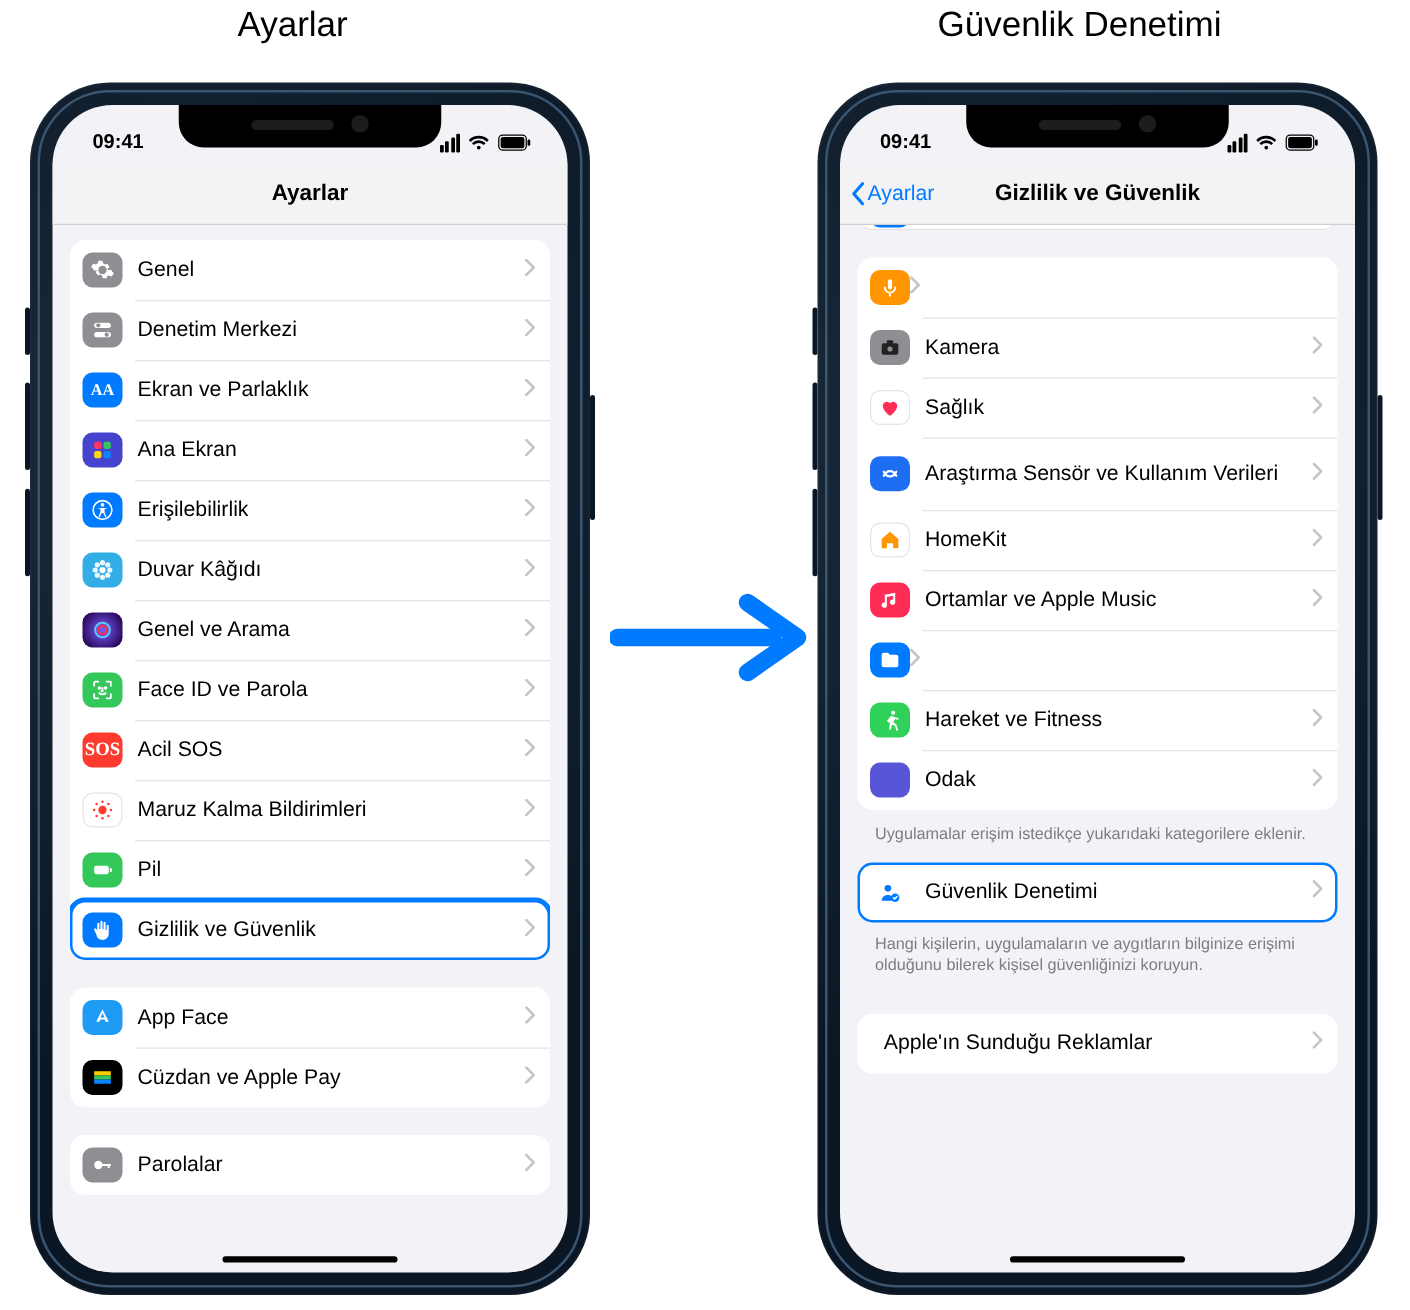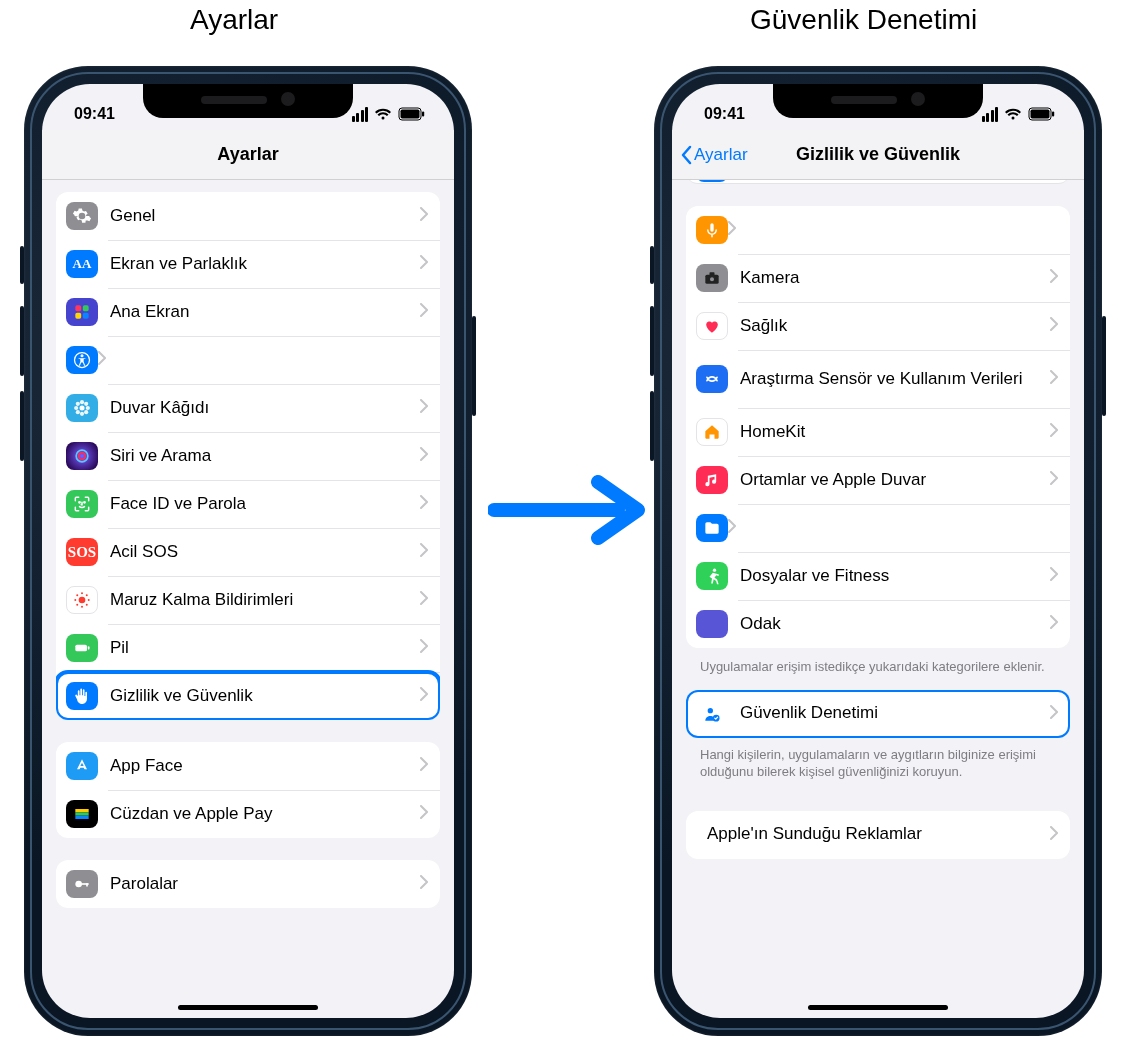--- a/index.html
+++ b/index.html
@@ -335,20 +335,34 @@
                 <svg viewBox="0 0 24 24" fill="currentColor">
                   <path d="M12 8a4 4 0 100 8 4 4 0 000-8zm9 4a7 7 0 01-.1 1.2l2 1.6-2 3.4-2.4-.8a7 7 0 01-2 .1l-.4 2.5h-4l-.4-2.5a7 7 0 01-2-1.2l-2.4.8-2-3.4 2-1.6A7 7 0 013 12a7 7 0 01.1-1.2l-2-1.6 2-3.4 2.4.8a7 7 0 012-1.2L8 3h4l.4 2.5a7 7 0 012 1.2l2.4-.8 2 3.4-2 1.6c.1.4.2.8.2 1.1z"></path>
                 </svg>
               </span>
             <span class="label">Genel</span>
             <span class="chev"><svg width="8" height="14" viewBox="0 0 8 14">
                   <path d="M1 1l6 6-6 6" fill="none" stroke="currentColor" stroke-width="2" stroke-linecap="round"></path>
                 </svg></span>
           </div>
           <div class="row">
+            <span class="icon bg-gray2">
+                <svg viewBox="0 0 24 24" fill="currentColor">
+                  <rect x="4" y="5" width="16" height="5" rx="2.5"></rect>
+                  <rect x="4" y="14" width="16" height="5" rx="2.5"></rect>
+                  <circle cx="8" cy="7.5" r="2" fill="#8e8e93"></circle>
+                  <circle cx="16" cy="16.5" r="2" fill="#8e8e93"></circle>
+                </svg>
+              </span>
+            <span class="label">Denetim Merkezi</span>
+            <span class="chev"><svg width="8" height="14" viewBox="0 0 8 14">
+                  <path d="M1 1l6 6-6 6" fill="none" stroke="currentColor" stroke-width="2" stroke-linecap="round"></path>
+                </svg></span>
+          </div>
+          <div class="row">
             <span class="icon bg-blue" style="font-size:13px;">AA</span>
             <span class="label">Ekran ve Parlaklık</span>
             <span class="chev"><svg width="8" height="14" viewBox="0 0 8 14">
                   <path d="M1 1l6 6-6 6" fill="none" stroke="currentColor" stroke-width="2" stroke-linecap="round"></path>
                 </svg></span>
           </div>
           <div class="row">
             <span class="icon bg-indigo">
                 <svg viewBox="0 0 24 24">
                   <rect x="4" y="4" width="7" height="7" rx="2" fill="#ff375f"></rect>
@@ -363,20 +377,21 @@
                 </svg></span>
           </div>
           <div class="row">
             <span class="icon bg-blue">
                 <svg viewBox="0 0 24 24" fill="#fff">
                   <circle cx="12" cy="12" r="9" fill="none" stroke="#fff" stroke-width="1.5"></circle>
                   <circle cx="12" cy="7" r="1.8"></circle>
                   <path d="M7 10h10l-3 1v3l2 5h-1.5l-1.5-4h-2l-1.5 4H8l2-5v-3z"></path>
                 </svg>
               </span>
+            <span class="label">Erişilebilirlik</span>
             <span class="chev"><svg width="8" height="14" viewBox="0 0 8 14">
                   <path d="M1 1l6 6-6 6" fill="none" stroke="currentColor" stroke-width="2" stroke-linecap="round"></path>
                 </svg></span>
           </div>
           <div class="row">
             <span class="icon bg-cyan">
                 <svg viewBox="0 0 24 24" fill="#fff">
                   <circle cx="12" cy="12" r="3"></circle>
                   <circle cx="12" cy="5" r="2.5" opacity="0.9"></circle>
                   <circle cx="12" cy="19" r="2.5" opacity="0.9"></circle>
@@ -393,21 +408,21 @@
                   <path d="M1 1l6 6-6 6" fill="none" stroke="currentColor" stroke-width="2" stroke-linecap="round"></path>
                 </svg></span>
           </div>
           <div class="row">
             <span class="icon bg-siri">
                 <svg viewBox="0 0 24 24">
                   <circle cx="12" cy="12" r="7" fill="none" stroke="#5ac8fa" stroke-width="2"></circle>
                   <circle cx="12" cy="12" r="4" fill="none" stroke="#ff2d55" stroke-width="2"></circle>
                 </svg>
               </span>
-            <span class="label">Siri ve Arama</span>
+            <span class="label">Genel ve Arama</span>
             <span class="chev"><svg width="8" height="14" viewBox="0 0 8 14">
                   <path d="M1 1l6 6-6 6" fill="none" stroke="currentColor" stroke-width="2" stroke-linecap="round"></path>
                 </svg></span>
           </div>
           <div class="row">
             <span class="icon bg-faceid">
                 <svg viewBox="0 0 24 24" fill="none" stroke="#fff" stroke-width="1.8" stroke-linecap="round">
                   <path d="M4 8V5a1 1 0 011-1h3M20 8V5a1 1 0 00-1-1h-3M4 16v3a1 1 0 001 1h3M20 16v3a1 1 0 01-1 1h-3"></path>
                   <circle cx="9" cy="10" r="0.8" fill="#fff"></circle>
                   <circle cx="15" cy="10" r="0.8" fill="#fff"></circle>
@@ -622,21 +637,21 @@
             <span class="chev"><svg width="8" height="14" viewBox="0 0 8 14">
                   <path d="M1 1l6 6-6 6" fill="none" stroke="currentColor" stroke-width="2" stroke-linecap="round"></path>
                 </svg></span>
           </div>
           <div class="row">
             <span class="icon bg-pink">
                 <svg viewBox="0 0 24 24" fill="#fff">
                   <path d="M9 17a2.5 2.5 0 11-2-2.45V7l10-2v9a2.5 2.5 0 11-2-2.45V8l-6 1.2z"></path>
                 </svg>
               </span>
-            <span class="label">Ortamlar ve Apple Duvar</span>
+            <span class="label">Ortamlar ve Apple Music</span>
             <span class="chev"><svg width="8" height="14" viewBox="0 0 8 14">
                   <path d="M1 1l6 6-6 6" fill="none" stroke="currentColor" stroke-width="2" stroke-linecap="round"></path>
                 </svg></span>
           </div>
           <div class="row">
             <span class="icon bg-blue">
                 <svg viewBox="0 0 24 24" fill="#fff">
                   <path d="M4 7a2 2 0 012-2h4l2 2h6a2 2 0 012 2v8a2 2 0 01-2 2H6a2 2 0 01-2-2z"></path>
                 </svg>
               </span>
@@ -644,21 +659,21 @@
                   <path d="M1 1l6 6-6 6" fill="none" stroke="currentColor" stroke-width="2" stroke-linecap="round"></path>
                 </svg></span>
           </div>
           <div class="row">
             <span class="icon bg-lime">
                 <svg viewBox="0 0 24 24" fill="#fff">
                   <circle cx="15" cy="5" r="2"></circle>
                   <path d="M13 8l-4 5 3 2-1 6h2l1-5 3 2 1 4h2l-2-6-3-2 2-3 3 1v-2l-4-1z"></path>
                 </svg>
               </span>
-            <span class="label">Dosyalar ve Fitness</span>
+            <span class="label">Hareket ve Fitness</span>
             <span class="chev"><svg width="8" height="14" viewBox="0 0 8 14">
                   <path d="M1 1l6 6-6 6" fill="none" stroke="currentColor" stroke-width="2" stroke-linecap="round"></path>
                 </svg></span>
           </div>
           <div class="row">
             <span class="icon bg-purple">
                 <svg viewBox="0 0 24 24" fill="#fff">
                   <path d="M14 4a8 8 0 100 16 6.5 6.5 0 010-16z"></path>
                 </svg>
               </span>

